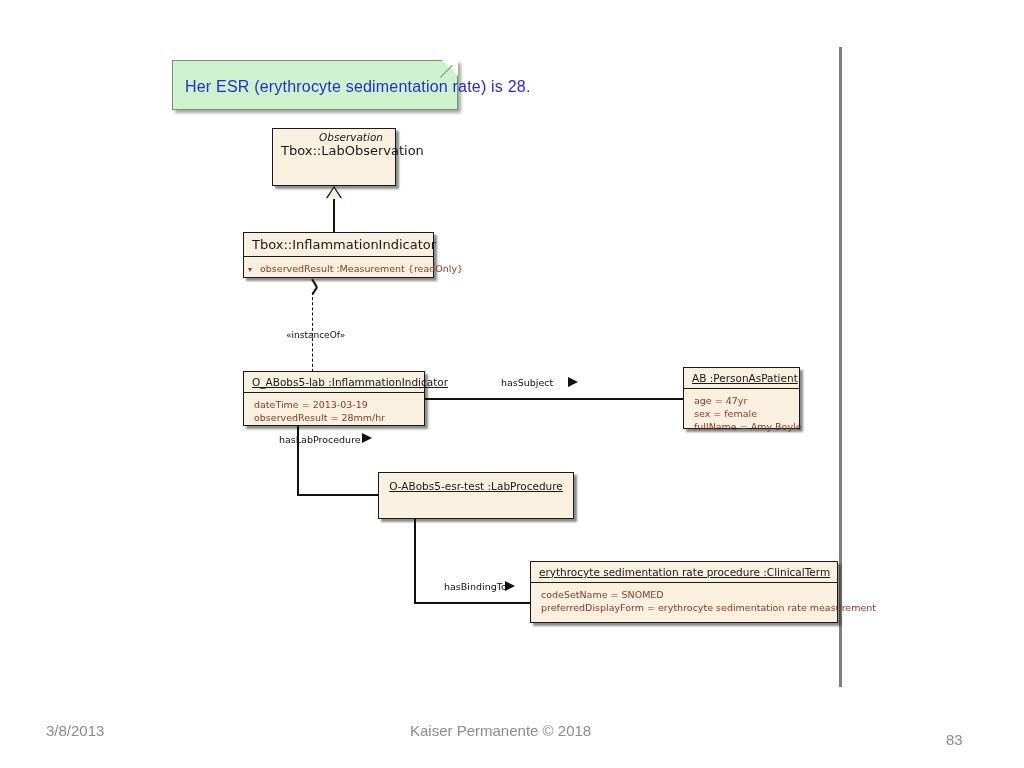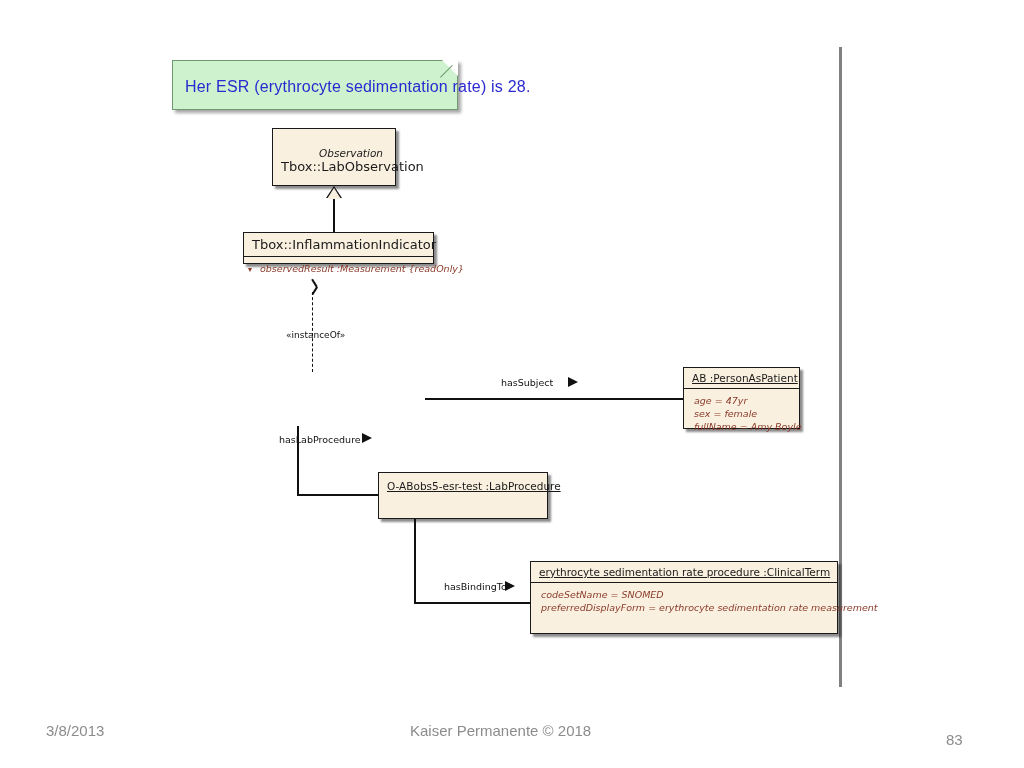--- a/index.html
+++ b/index.html
@@ -75,21 +75,20 @@
     position: relative;
     box-sizing: border-box;
     padding: 4px 8px 4px 8px;
   }
   .uml-sep {
     border-top: 1.6px solid #1a1a1a;
   }
   .uml-body {
     box-sizing: border-box;
     padding: 5px 8px 5px 10px;
-    font-style: italic;
   }
 
   .cls-name {
     display: block;
     text-align: center;
     font-size: 13px;
     color: #1a1a1a;
     white-space: nowrap;
   }
   .stereo-right {
@@ -220,48 +219,57 @@
 
   <div class="divider" style="left:839px; top:47px; width:2.5px; height:640px;"></div>
 
   <div class="note">
     <div class="note-fold"></div>
     <div class="note-fold-edge"></div>
     <span class="note-text">Her ESR (erythrocyte sedimentation rate) is 28.</span>
   </div>
 
   <div class="uml-box" style="left:272px; top:128px; width:124px; height:58px;">
-    <div class="uml-head" style="padding-top:18px;">
+    <div class="uml-head" style="padding-top:2px;">
       <span class="stereo-right">Observation</span>
       <span class="cls-name">Tbox::LabObservation</span>
     </div>
   </div>
 
   <div class="line vline" style="left:333px; top:197px; height:36px;"></div>
   <div class="tri-hollow-outline" style="left:326px; top:186px;"></div>
   <div class="tri-hollow" style="left:327px; top:188px;"></div>
 
-  <div class="uml-box" style="left:243px; top:232px; width:191px; height:32px;">
+  <div class="uml-box" style="left:243px; top:232px; width:191px; height:46px;">
     <div class="uml-head">
       <span class="cls-name">Tbox::InflammationIndicator</span>
     </div>
     <div class="uml-body uml-sep" style="padding-left:4px;">
       <span class="attr-row">
         <span class="attr-marker">▾</span><span>observedResult  :Measurement {readOnly}</span>
       </span>
     </div>
   </div>
 
   <div class="dash-v" style="left:312px; top:292px; height:80px;"></div>
   <div class="arrow-open" style="left:307px; top:281px;">
     <i class="l"></i>
     <i class="r"></i>
   </div>
   <span class="stereo-label" style="left:286px; top:330px;">«instanceOf»</span>
 
+  <div class="uml-box" style="left:243px; top:371px; width:182px; height:55px;">
+    <div class="uml-head">
+      <span class="inst-name">O_ABobs5-lab :InflammationIndicator</span>
+    </div>
+    <div class="uml-body uml-sep">
+      <span class="attr">dateTime = 2013-03-19</span>
+      <span class="attr">observedResult = 28mm/hr</span>
+    </div>
+  </div>
 
   <div class="line hline" style="left:425px; top:398px; width:258px;"></div>
   <div class="tri-solid" style="left:568px; top:377px;"></div>
   <span class="edge-label" style="left:501px; top:377px;">hasSubject</span>
 
   <div class="uml-box" style="left:683px; top:367px; width:117px; height:62px;">
     <div class="uml-head">
       <span class="inst-name">AB :PersonAsPatient</span>
     </div>
     <div class="uml-body uml-sep">
@@ -269,32 +277,32 @@
       <span class="attr">sex = female</span>
       <span class="attr">fullName = Amy Boyle</span>
     </div>
   </div>
 
   <div class="line vline" style="left:297px; top:426px; height:70px;"></div>
   <div class="line hline" style="left:297px; top:494px; width:82px;"></div>
   <div class="tri-solid" style="left:362px; top:433px;"></div>
   <span class="edge-label" style="left:279px; top:434px;text-align:center;">hasLabProcedure</span>
 
-  <div class="uml-box" style="left:378px; top:472px; width:170px; height:47px;">
+  <div class="uml-box" style="left:378px; top:472px; width:196px; height:47px;">
     <div class="uml-head" style="padding-top:7px;">
       <span class="inst-name">O-ABobs5-esr-test :LabProcedure</span>
     </div>
   </div>
 
   <div class="line vline" style="left:414px; top:519px; height:85px;"></div>
   <div class="line hline" style="left:414px; top:602px; width:116px;"></div>
   <div class="tri-solid" style="left:505px; top:581px;"></div>
   <span class="edge-label" style="left:444px; top:581px;">hasBindingTo</span>
 
-  <div class="uml-box" style="left:530px; top:561px; width:308px; height:73px;">
+  <div class="uml-box" style="left:530px; top:561px; width:308px; height:62px;">
     <div class="uml-head">
       <span class="inst-name">erythrocyte sedimentation rate procedure :ClinicalTerm</span>
     </div>
     <div class="uml-body uml-sep">
       <span class="attr">codeSetName = SNOMED</span>
       <span class="attr">preferredDisplayForm = erythrocyte sedimentation rate measurement</span>
     </div>
   </div>
 
   <span class="footer-text" style="left:46px; top:722px;">3/8/2013</span>

